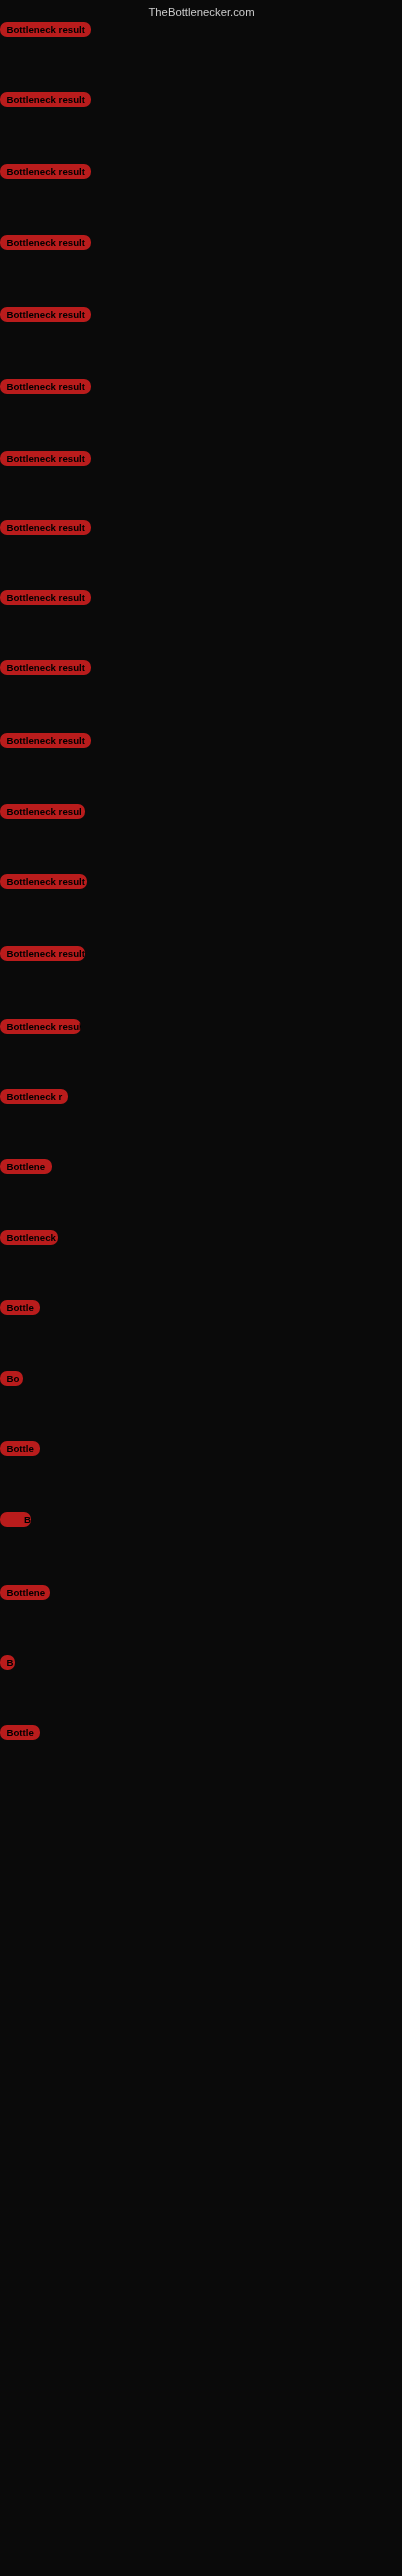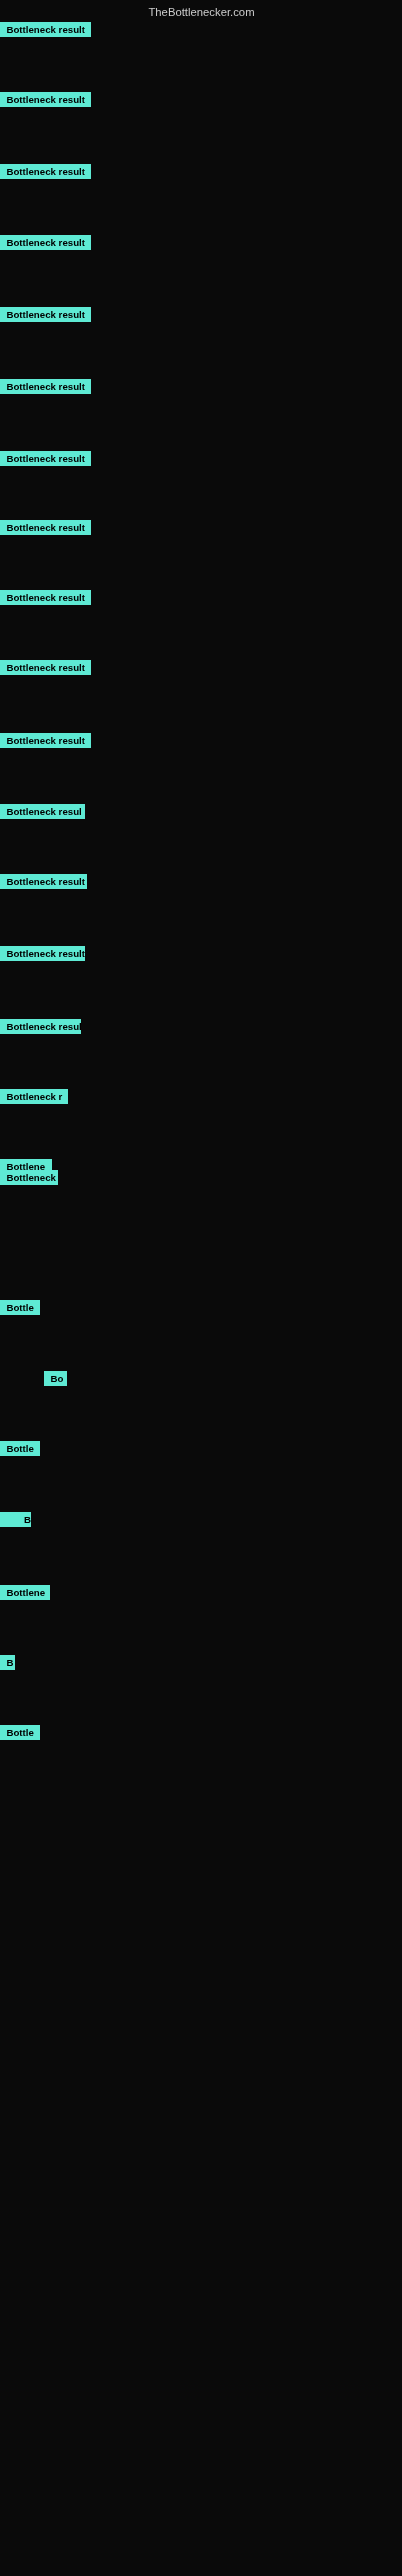--- a/index.html
+++ b/index.html
@@ -19,26 +19,26 @@
     .site-title {
       text-align: center;
       color: #cccccc;
       font-size: 11.3px;
       padding: 6.4px 0 3.2px 0;
       font-weight: normal;
     }
 
     .bottleneck-badge {
       display: inline-block;
-      background-color: #5eead4;
+      background-color: #b91c1c;
       color: #000000;
       font-size: 9.7px;
       font-weight: bold;
       padding: 2.4px 6.4px;
-      border-radius: 0;
+      border-radius: 7px;
       white-space: nowrap;
       overflow: hidden;
     }
 
     .result-row {
       position: absolute;
       left: 0;
     }
   </style>
 </head>
@@ -57,22 +57,22 @@
     <div class="result-row" style="top: 498px;"><span class="bottleneck-badge" style="max-width: 93px;">Bottleneck result</span></div>
     <div class="result-row" style="top: 568px;"><span class="bottleneck-badge" style="max-width: 91px;">Bottleneck result</span></div>
     <div class="result-row" style="top: 638px;"><span class="bottleneck-badge" style="max-width: 91px;">Bottleneck result</span></div>
     <div class="result-row" style="top: 711px;"><span class="bottleneck-badge" style="max-width: 91px;">Bottleneck result</span></div>
     <div class="result-row" style="top: 782px;"><span class="bottleneck-badge" style="max-width: 85px;">Bottleneck resul</span></div>
     <div class="result-row" style="top: 852px;"><span class="bottleneck-badge" style="max-width: 87px;">Bottleneck result</span></div>
     <div class="result-row" style="top: 924px;"><span class="bottleneck-badge" style="max-width: 85px;">Bottleneck result</span></div>
     <div class="result-row" style="top: 997px;"><span class="bottleneck-badge" style="max-width: 81px;">Bottleneck resul</span></div>
     <div class="result-row" style="top: 1067px;"><span class="bottleneck-badge" style="max-width: 68px; text-align: right;">Bottleneck r</span></div>
     <div class="result-row" style="top: 1137px;"><span class="bottleneck-badge" style="max-width: 55px;">Bottlene</span></div>
-    <div class="result-row" style="top: 1148px;"><span class="bottleneck-badge" style="max-width: 58px;">Bottleneck</span></div>
+    <div class="result-row" style="top: 1208px;"><span class="bottleneck-badge" style="max-width: 58px;">Bottleneck</span></div>
     <div class="result-row" style="top: 1278px;"><span class="bottleneck-badge" style="max-width: 42px;">Bottle</span></div>
-    <div class="result-row" style="top: 1349px;"><span class="bottleneck-badge" style="max-width: 22.5px; margin-left: 44px;">Bo</span></div>
+    <div class="result-row" style="top: 1349px;"><span class="bottleneck-badge" style="max-width: 22.5px;">Bo</span></div>
     <div class="result-row" style="top: 1419px;"><span class="bottleneck-badge" style="max-width: 42px;">Bottle</span></div>
     <div class="result-row" style="top: 1490px;"><span class="bottleneck-badge" style="max-width: 31px; padding-left: 24px;">Bott</span></div>
     <div class="result-row" style="top: 1563px;"><span class="bottleneck-badge" style="max-width: 50px;">Bottlene</span></div>
     <div class="result-row" style="top: 1633px;"><span class="bottleneck-badge" style="max-width: 14.5px;">B</span></div>
     <div class="result-row" style="top: 1703px;"><span class="bottleneck-badge" style="max-width: 42px;">Bottle</span></div>
   </div>
 
 
 </body></html>

